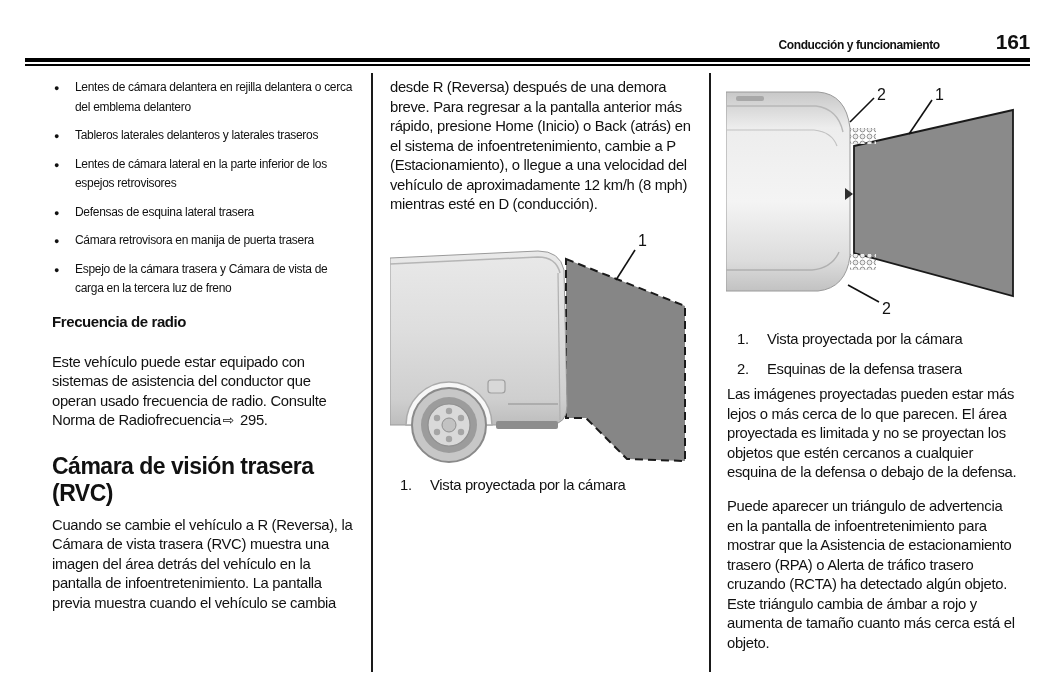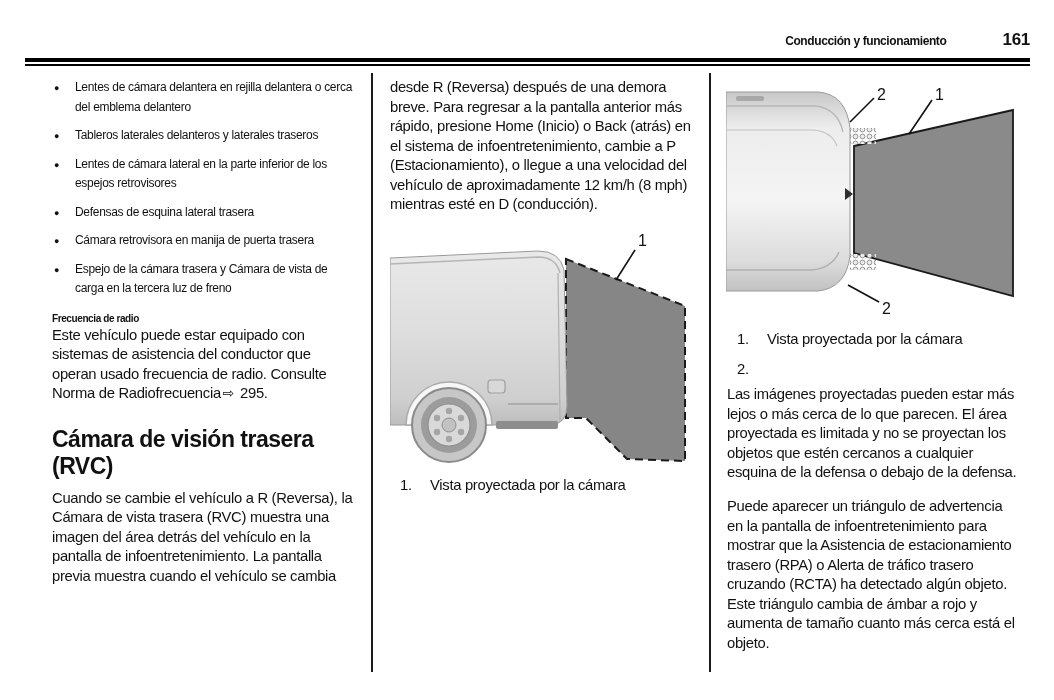--- a/index.html
+++ b/index.html
@@ -3,38 +3,38 @@
 <meta charset="utf-8">
 <style>
   * { margin:0; padding:0; box-sizing:border-box; }
   html,body { width:1054px; height:700px; background:#ffffff; overflow:hidden; }
   body { font-family:"Liberation Sans","DejaVu Sans",sans-serif; color:#111; position:relative;
          letter-spacing:-0.3px; }
 
   
   .hdr { position:absolute; top:30px; left:25px; width:1005px; text-align:right; }
   .hdr-title { display:inline-block; font-weight:bold; font-size:12px; letter-spacing:-0.4px; }
-  .hdr-page  { display:inline-block; font-weight:bold; font-size:17px; margin-left:52px; }
+  .hdr-page  { display:inline-block; font-weight:bold; font-size:21px; margin-left:52px; }
   .rule-thick { position:absolute; top:58px; left:25px; width:1005px; height:4px; background:#000; }
   .rule-thin  { position:absolute; top:64px; left:25px; width:1005px; height:1.5px; background:#000; }
 
   
   .divider { position:absolute; top:73px; width:1.6px; height:599px; background:#1a1a1a; }
   .div1 { left:371px; } .div2 { left:709px; }
 
   
   .body-text { font-size:14.8px; line-height:19.5px; }
   .col { position:absolute; }
 
   
   .col-left { left:52px; top:78px; width:303px; }
   ul.bullets { list-style:none; }
   ul.bullets li { position:relative; padding-left:23px; margin-bottom:9px; font-size:12px; line-height:19.5px; }
   ul.bullets li::before { content:"●"; position:absolute; left:2px; top:1px; font-size:9px; }
-  .subhead { font-size:10px; font-weight:bold; margin-top:14px; margin-bottom:2px; letter-spacing:-0.4px; }
+  .subhead { font-size:15px; font-weight:bold; margin-top:14px; margin-bottom:23px; letter-spacing:-0.4px; }
   .bighead { font-size:23px; font-weight:bold; margin-top:22px; margin-bottom:9px; letter-spacing:-0.5px; }
   .ital { }
   .refarrow { font-family:"DejaVu Sans",sans-serif; font-style:normal; font-size:14px; padding:0 2px; }
 
   
   .col-mid { left:390px; top:78px; width:303px; }
   .fig { position:absolute; }
   .fig-mid { left:390px; top:228px; width:302px; height:242px; }
   .caption-row { position:absolute; left:400px; top:477px; width:290px; font-size:14.8px; display:flex; }
   .caption-num { width:30px; flex:none; }
@@ -157,17 +157,18 @@
   <text x="156" y="230">2</text>
 </svg>
 
 <div class="legend">
   <div class="legend-row">
     <span class="legend-num">1.</span>
     <span>Vista proyectada por la cámara</span>
   </div>
   <div class="legend-row">
     <span class="legend-num">2.</span>
+    <span>Esquinas de la defensa trasera</span>
   </div>
 </div>
 
 <div class="rc-p1 body-text">Las imágenes proyectadas pueden estar más lejos o más cerca de lo que parecen. El área proyectada es limitada y no se proyectan los objetos que estén cercanos a cualquier esquina de la defensa o debajo de la defensa.</div>
 <div class="rc-p2 body-text">Puede aparecer un triángulo de advertencia en la pantalla de infoentretenimiento para mostrar que la Asistencia de estacionamiento trasero (RPA) o Alerta de tráfico trasero cruzando (RCTA) ha detectado algún objeto. Este triángulo cambia de ámbar a rojo y aumenta de tamaño cuanto más cerca está el objeto.</div>
 
 </body></html>

